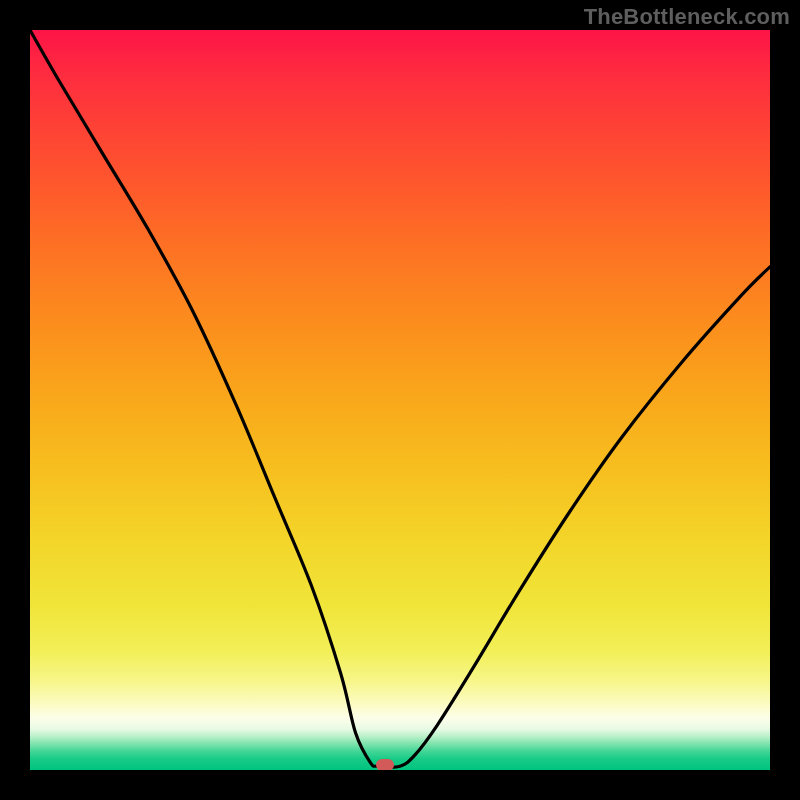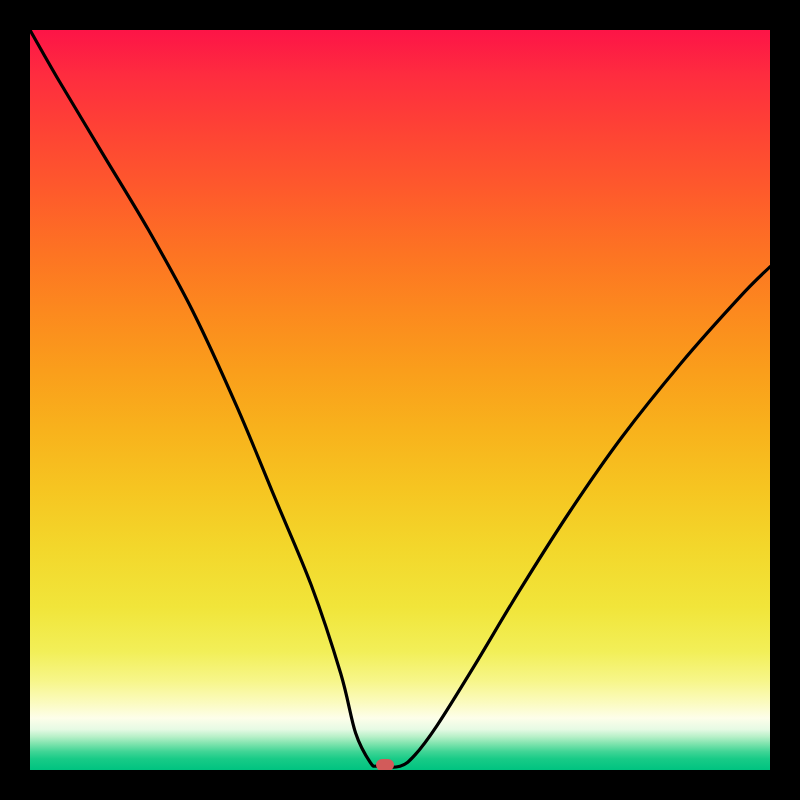--- a/index.html
+++ b/index.html
@@ -78,20 +78,21 @@
     border-radius: 6px;
     z-index: 10;
     transform: translate(-50%, -50%);
   }
 </style>
 </head>
 <body>
 
 <div class="frame">
 
+  <div class="watermark">TheBottleneck.com</div>
 
   <div class="plot-area">
     <div class="gradient"></div>
 
     <svg class="curve" viewBox="0 0 740 740" preserveAspectRatio="none">
       <path id="curve-path" d="M 0.0 0.0 C 4.7 8.3, 17.8 31.7, 29.6 51.8 C 41.4 71.9, 59.8 102.1, 74.0 125.8 C 88.2 149.5, 104.2 174.9, 118.4 199.8 C 132.6 224.7, 148.6 252.8, 162.8 281.2 C 177.0 309.6, 194.2 347.8, 207.2 377.4 C 220.2 407.0, 232.4 437.8, 244.2 466.2 C 256.0 494.6, 270.5 526.6, 281.2 555.0 C 291.9 583.4, 303.7 620.1, 310.8 643.8 C 317.9 667.5, 320.9 688.8, 325.6 703.0 C 330.3 717.2, 336.8 727.3, 340.4 732.6 C 344.0 737.9, 343.1 735.7, 347.8 736.3 C 352.5 736.9, 364.1 738.1, 370.0 736.3 C 375.9 734.5, 378.9 731.7, 384.8 725.2 C 390.7 718.7, 397.5 709.8, 407.0 695.6 C 416.5 681.4, 431.0 657.7, 444.0 636.4 C 457.0 615.1, 473.0 587.3, 488.4 562.4 C 503.8 537.5, 523.6 505.9, 540.2 481.0 C 556.8 456.1, 574.2 430.7, 592.0 407.0 C 609.8 383.3, 632.3 355.5, 651.2 333.0 C 670.1 310.5, 696.2 281.8, 710.4 266.4 C 724.6 251.0, 735.3 241.5, 740.0 236.8" fill="none" stroke="#000" stroke-width="3.2" stroke-linejoin="round" stroke-linecap="round"></path>
     </svg>
 
     <div id="marker" class="marker" style="left: 355.2px; top: 734.82px;"></div>
   </div>

